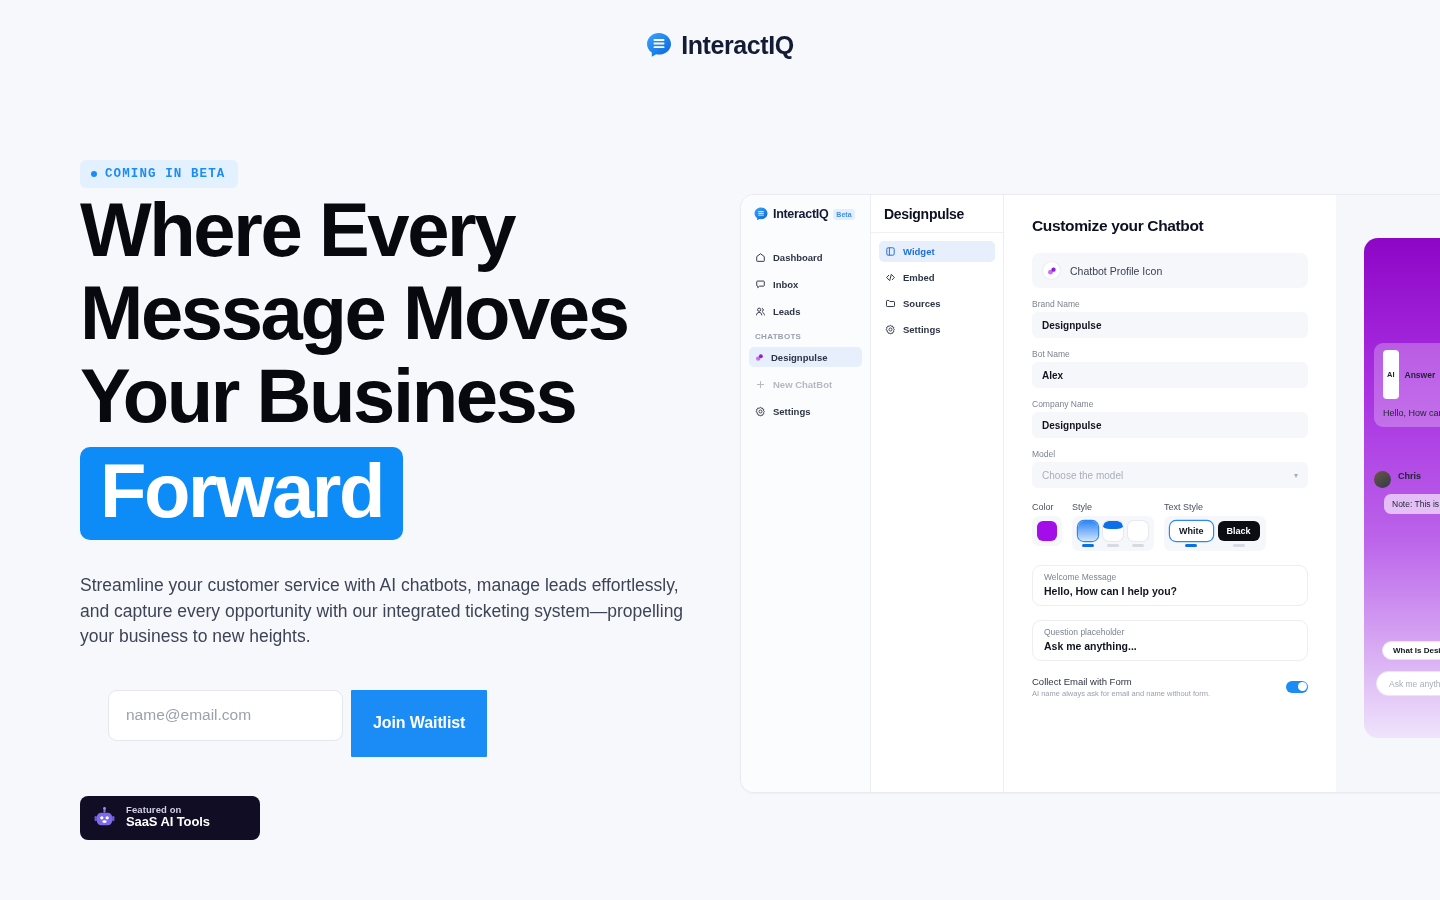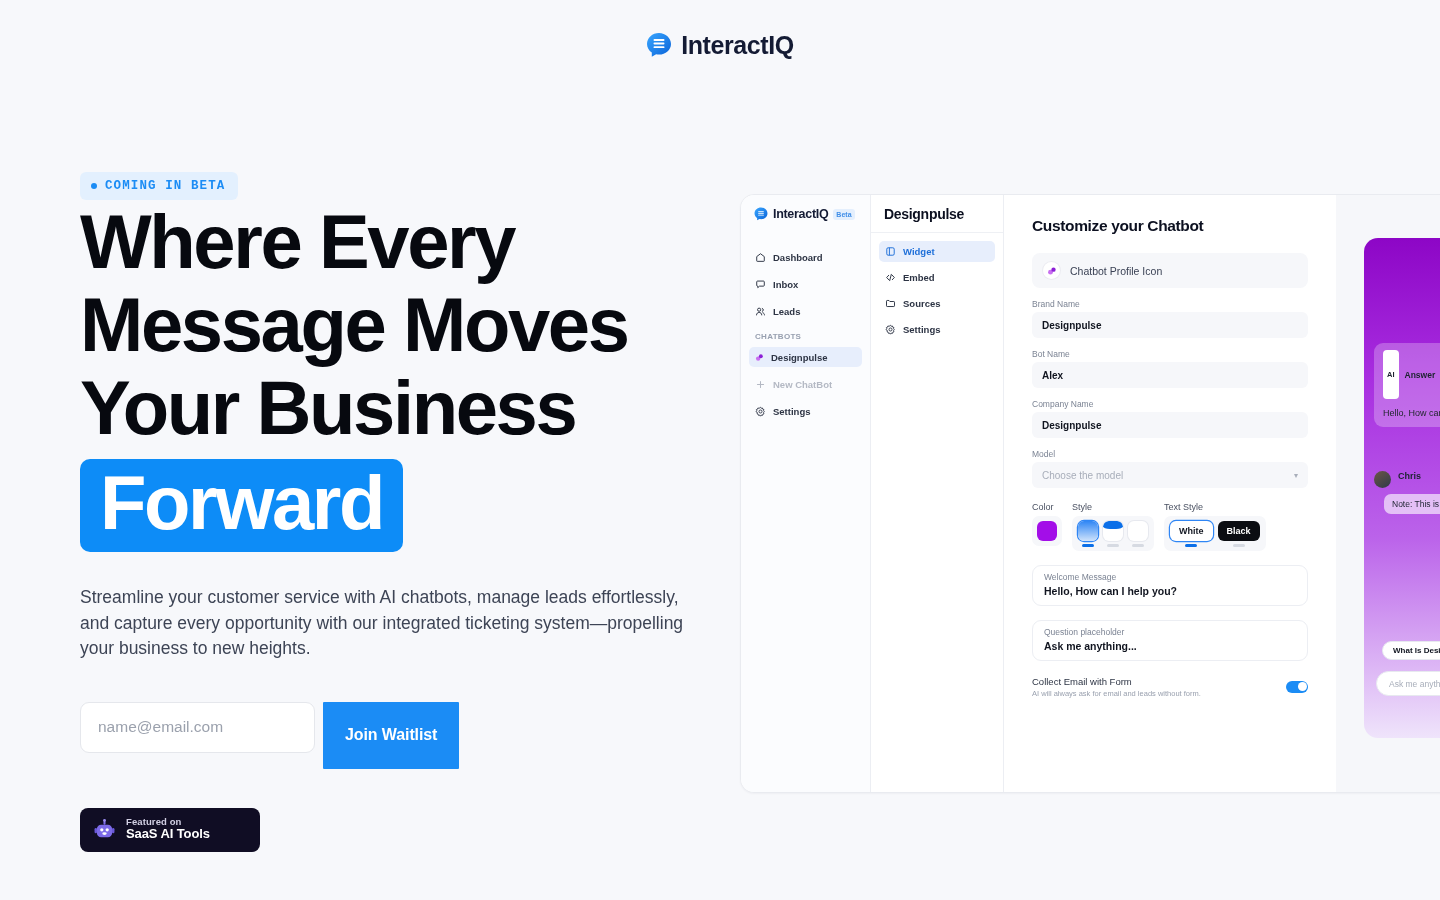--- a/index.html
+++ b/index.html
@@ -15,21 +15,21 @@
   .topbar {
     position: absolute; top: 0; left: 0; width: 1440px; height: 90px;
     display: flex; align-items: center; justify-content: center; gap: 9px;
   }
   .logo-mark { width: 26px; height: 26px; display: block; }
   .logo-text {
     font-size: 25px; font-weight: bold; color: #141b34; letter-spacing: -0.4px;
   }
 
   
-  .hero { position: absolute; left: 80px; top: 172px; width: 620px; }
+  .hero { position: absolute; left: 80px; top: 160px; width: 620px; }
   .badge {
     display: inline-flex; align-items: center; gap: 8px;
     background: #e3f0fe; color: #1b8cf5;
     border-radius: 6px; padding: 7px 13px 7px 11px;
     font-family: "Liberation Mono", "DejaVu Sans Mono", monospace;
     font-size: 12.5px; letter-spacing: 1.1px; font-weight: bold;
   }
   .badge-dot { width: 6px; height: 6px; border-radius: 50%; background: #1b8cf5; }
 
   .headline {
@@ -45,21 +45,21 @@
   .subtext {
     margin-top: 33px; width: 605px;
     font-size: 17.5px; line-height: 25.5px; color: #3d4455;
   }
 
   
   .form-row { margin-top: 40px; display: flex; align-items: stretch; gap: 8px; }
   .email-input {
     width: 235px; height: 51px; border: 1px solid #e5e7ec; border-radius: 9px;
     background: #ffffff; padding: 4px 17px; font-size: 15.5px; color: #10131a;
-    font-family: "Liberation Sans", sans-serif; outline: none;
+    font-family: "Liberation Sans", sans-serif; outline: none; margin-left: 28px;
   }
   .email-input::placeholder { color: #9ba1ad; }
   .join-btn {
     height: 67px; padding: 0 22px; border: none; border-radius: 1px;
     background: #1b8cf5; color: #fff; font-size: 16px; font-weight: bold;
     font-family: "Liberation Sans", sans-serif; cursor: pointer;
     letter-spacing: -0.1px;
   }
 
   
@@ -442,21 +442,21 @@
         </div>
 
         <div class="msgbox">
           <div class="msgbox-lbl">Question placeholder</div>
           <div class="msgbox-val">Ask me anything...</div>
         </div>
 
         <div class="toggle-row">
           <div>
             <div class="tr-title">Collect Email with Form</div>
-            <div class="tr-sub">AI will always ask for email and leads without form.</div>
+            <div class="tr-sub">AI name always ask for email and name without form.</div>
           </div>
           <div class="switch"></div>
         </div>
       </div>
 
       <div class="preview">
         <div class="phone">
 
           <div class="ai-bubble">
             <div class="ai-tag">

